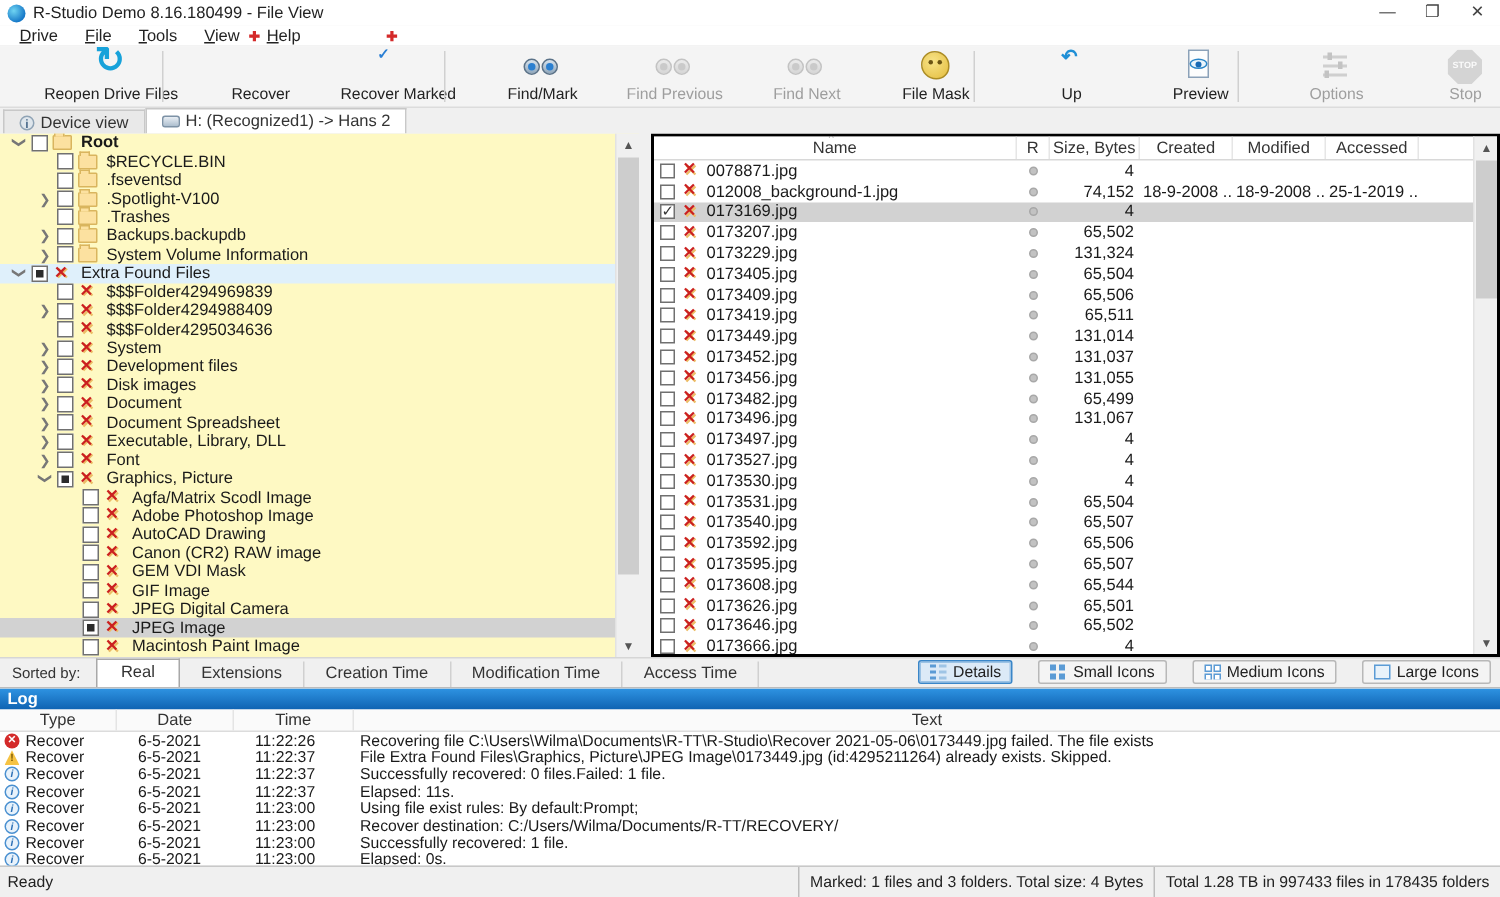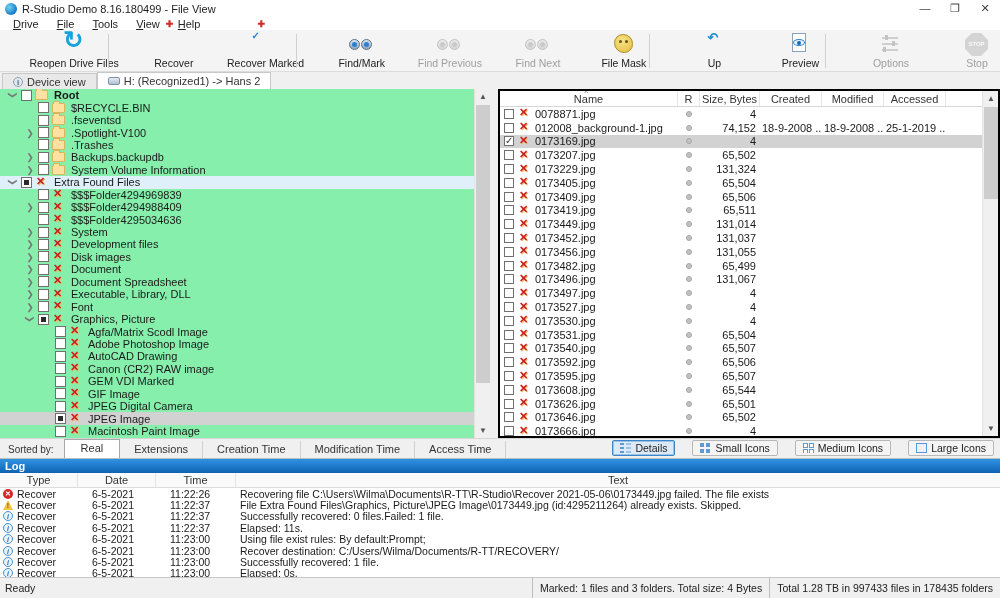--- a/index.html
+++ b/index.html
@@ -52,21 +52,21 @@
 
   
   .tabrow { height:17px; background:#f0f0f0; display:flex; align-items:flex-end; padding-left:2px; flex:0 0 auto; }
   .tab { height:16px; display:flex; align-items:center; gap:4px; padding:0 10px; font-size:11px; color:#333; border:1px solid #c8c8c8; border-bottom:none; background:#e9e9e9; }
   .tab.active { background:#ffffff; height:17px; }
   .tab-icon-info { width:10px; height:10px; border-radius:50%; background:#dfe6ec; border:1px solid #8fa3b5; color:#4a6a8a; font-size:8px; line-height:9px; text-align:center; font-weight:bold; }
   .tab-icon-drive { width:12px; height:8px; background:linear-gradient(#e8eef4,#aebfcf); border:1px solid #7d92a6; border-radius:2px; }
 
   
   .main { flex:0 0 349px; display:flex; background:#f0f0f0; position:relative; overflow:hidden; }
-  .tree-panel { width:490px; background:#86efac; display:flex; flex:0 0 auto; }
+  .tree-panel { width:426px; background:#fef9c3; display:flex; flex:0 0 auto; }
   .tree-scroll { flex:1; overflow:hidden; position:relative; }
   .tree-row { height:12.45px; display:flex; align-items:center; white-space:nowrap; }
   .tree-row .exp { width:10px; text-align:center; color:#777; font-size:9px; flex:0 0 auto; }
   .tree-row .exp.open { transform:rotate(90deg); }
   .cb { width:11px; height:11px; border:1px solid #707070; background:#fff; flex:0 0 auto; margin:0 3px; position:relative; }
   .cb.partial::before { content:""; position:absolute; left:2px; top:2px; width:5px; height:5px; background:#2b2b2b; }
   .cb.checked::before { content:"✓"; position:absolute; left:0px; top:-2px; font-size:10px; color:#333; }
   .tree-folder { width:13px; height:10px; background:#fce1a0; border:1px solid #d9b55e; border-radius:1px; position:relative; flex:0 0 auto; margin-right:4px; }
   .tree-folder::before { content:""; position:absolute; left:0; top:-3px; width:5px; height:2px; background:#fce1a0; border:1px solid #d9b55e; border-bottom:none; }
   .redx { width:13px; height:11px; flex:0 0 auto; margin-right:4px; position:relative; }
@@ -438,21 +438,21 @@
             <span class="exp"></span>
             <span class="cb"></span>
             <span class="redx"></span>
             <span class="lbl">Canon (CR2) RAW image</span>
           </div>
           <div class="tree-row">
             <span style="width: 42px; flex: 0 0 auto;"></span>
             <span class="exp"></span>
             <span class="cb"></span>
             <span class="redx"></span>
-            <span class="lbl">GEM VDI Marked</span>
+            <span class="lbl">GEM VDI Mask</span>
           </div>
           <div class="tree-row">
             <span style="width: 42px; flex: 0 0 auto;"></span>
             <span class="exp"></span>
             <span class="cb"></span>
             <span class="redx"></span>
             <span class="lbl">GIF Image</span>
           </div>
           <div class="tree-row">
             <span style="width: 42px; flex: 0 0 auto;"></span>

